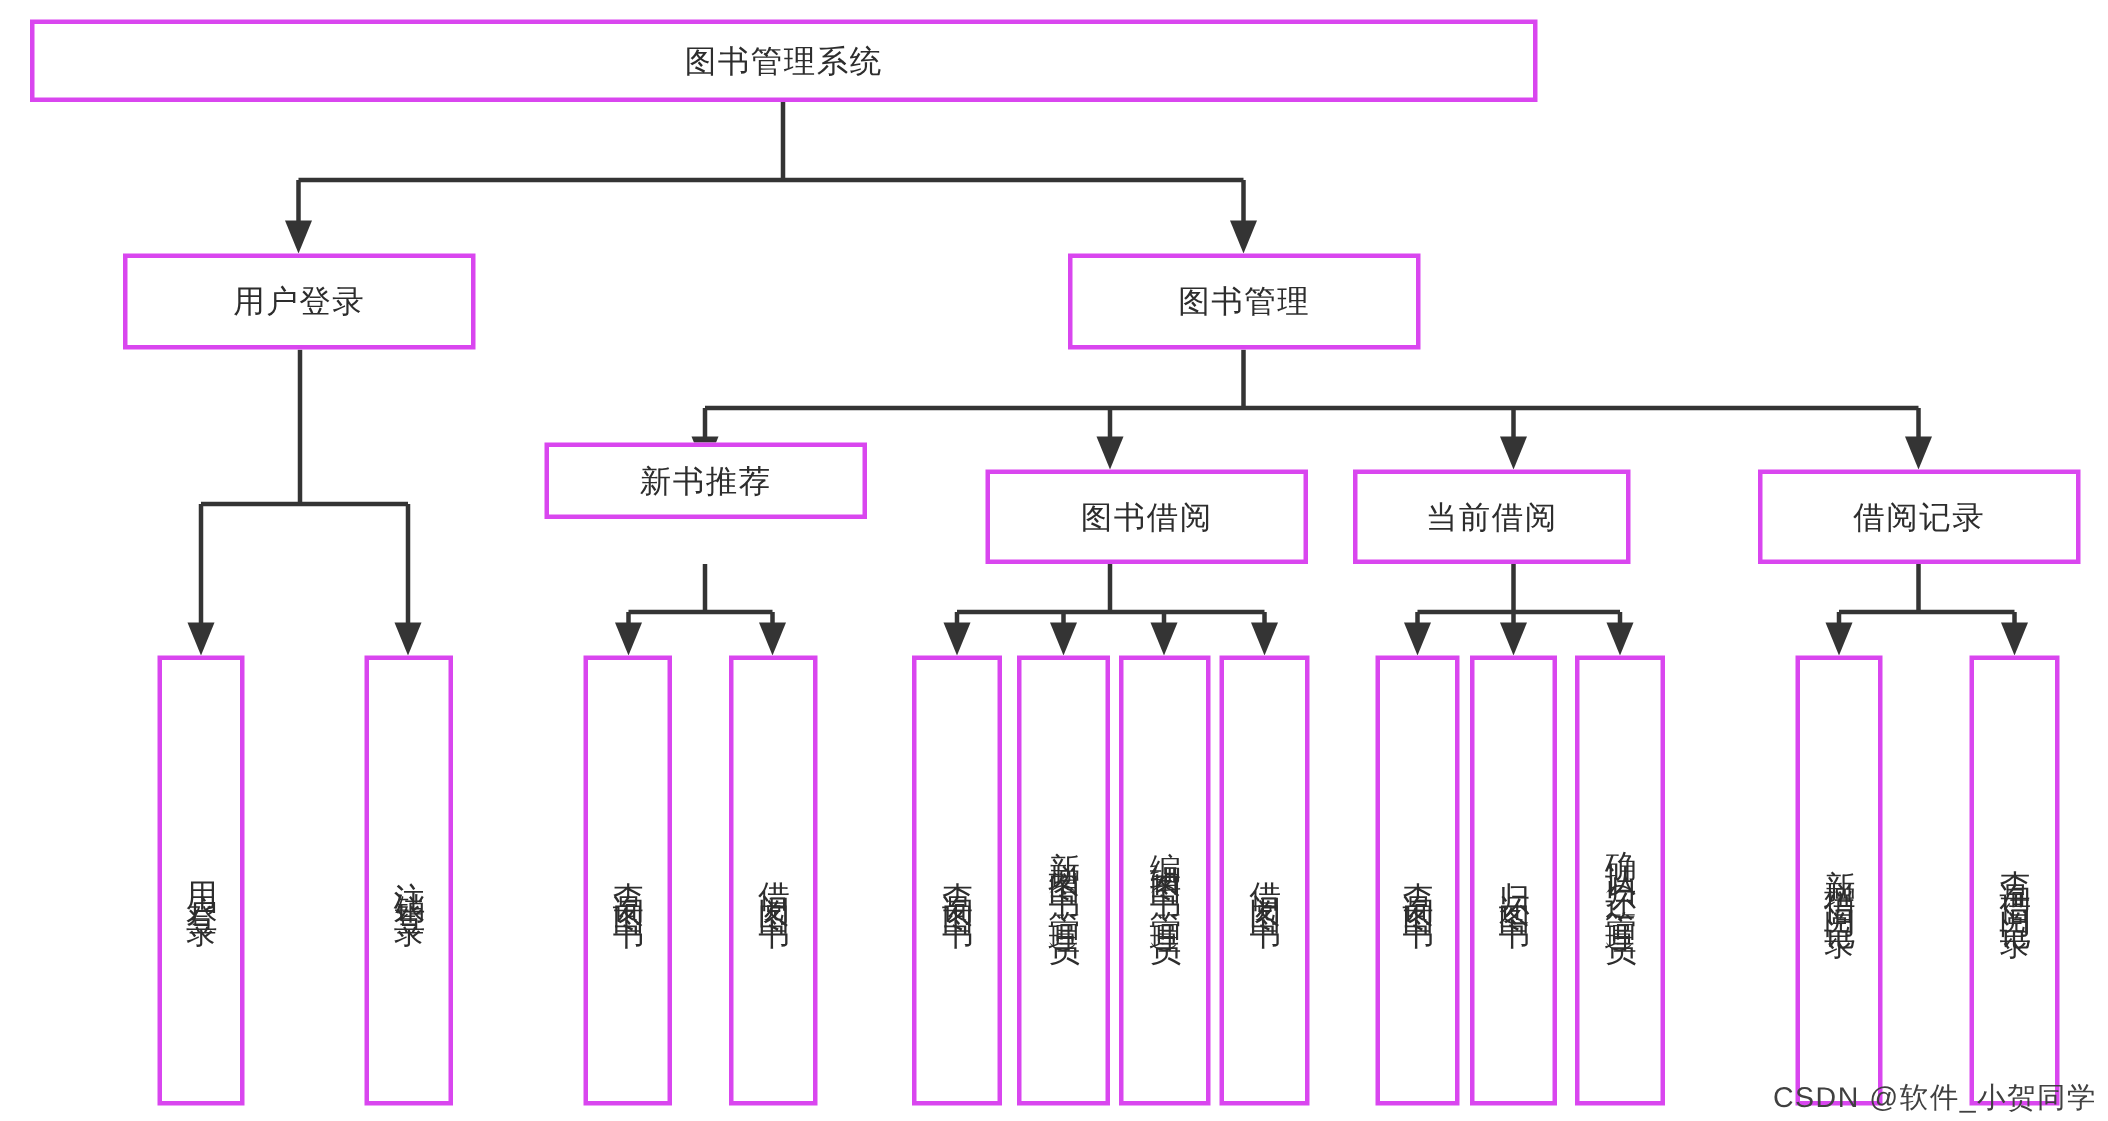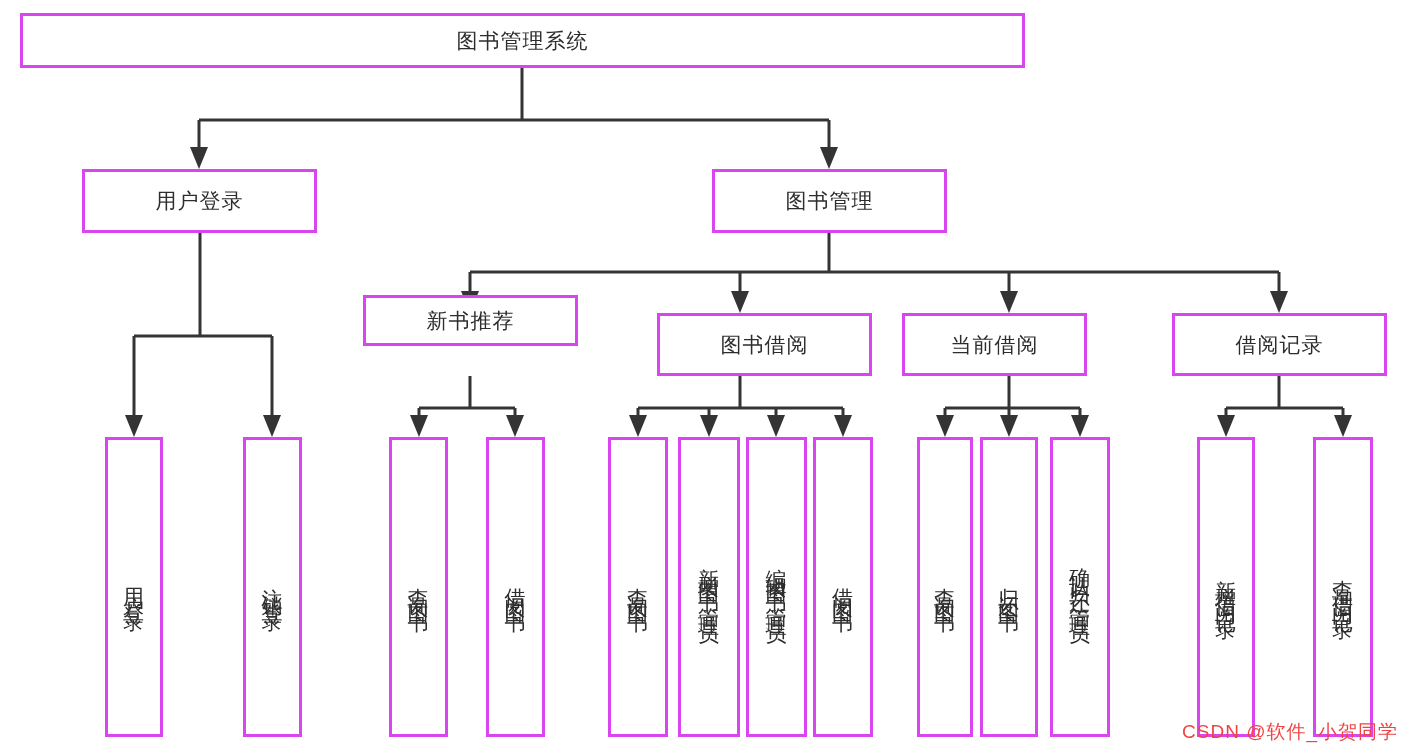--- a/index.html
+++ b/index.html
@@ -67,21 +67,21 @@
   .n-leaf-cb-query   { left: 917px;  top: 437px; width: 56px; height: 300px; }
   .n-leaf-cb-return  { left: 980px;  top: 437px; width: 58px; height: 300px; }
   .n-leaf-cb-confirm { left: 1050px; top: 437px; width: 60px; height: 300px; }
   .n-leaf-rc-add     { left: 1197px; top: 437px; width: 58px; height: 300px; }
   .n-leaf-rc-query   { left: 1313px; top: 437px; width: 60px; height: 300px; }
   #watermark {
     position: absolute;
     right: 7px;
     top: 719px;
     font-size: 19px;
-    color: #ef4444;
+    color: #404040;
     letter-spacing: 1px;
     z-index: 3;
     white-space: nowrap;
   }
 </style>
 </head>
 <body>
 
 <div id="canvas">
 

